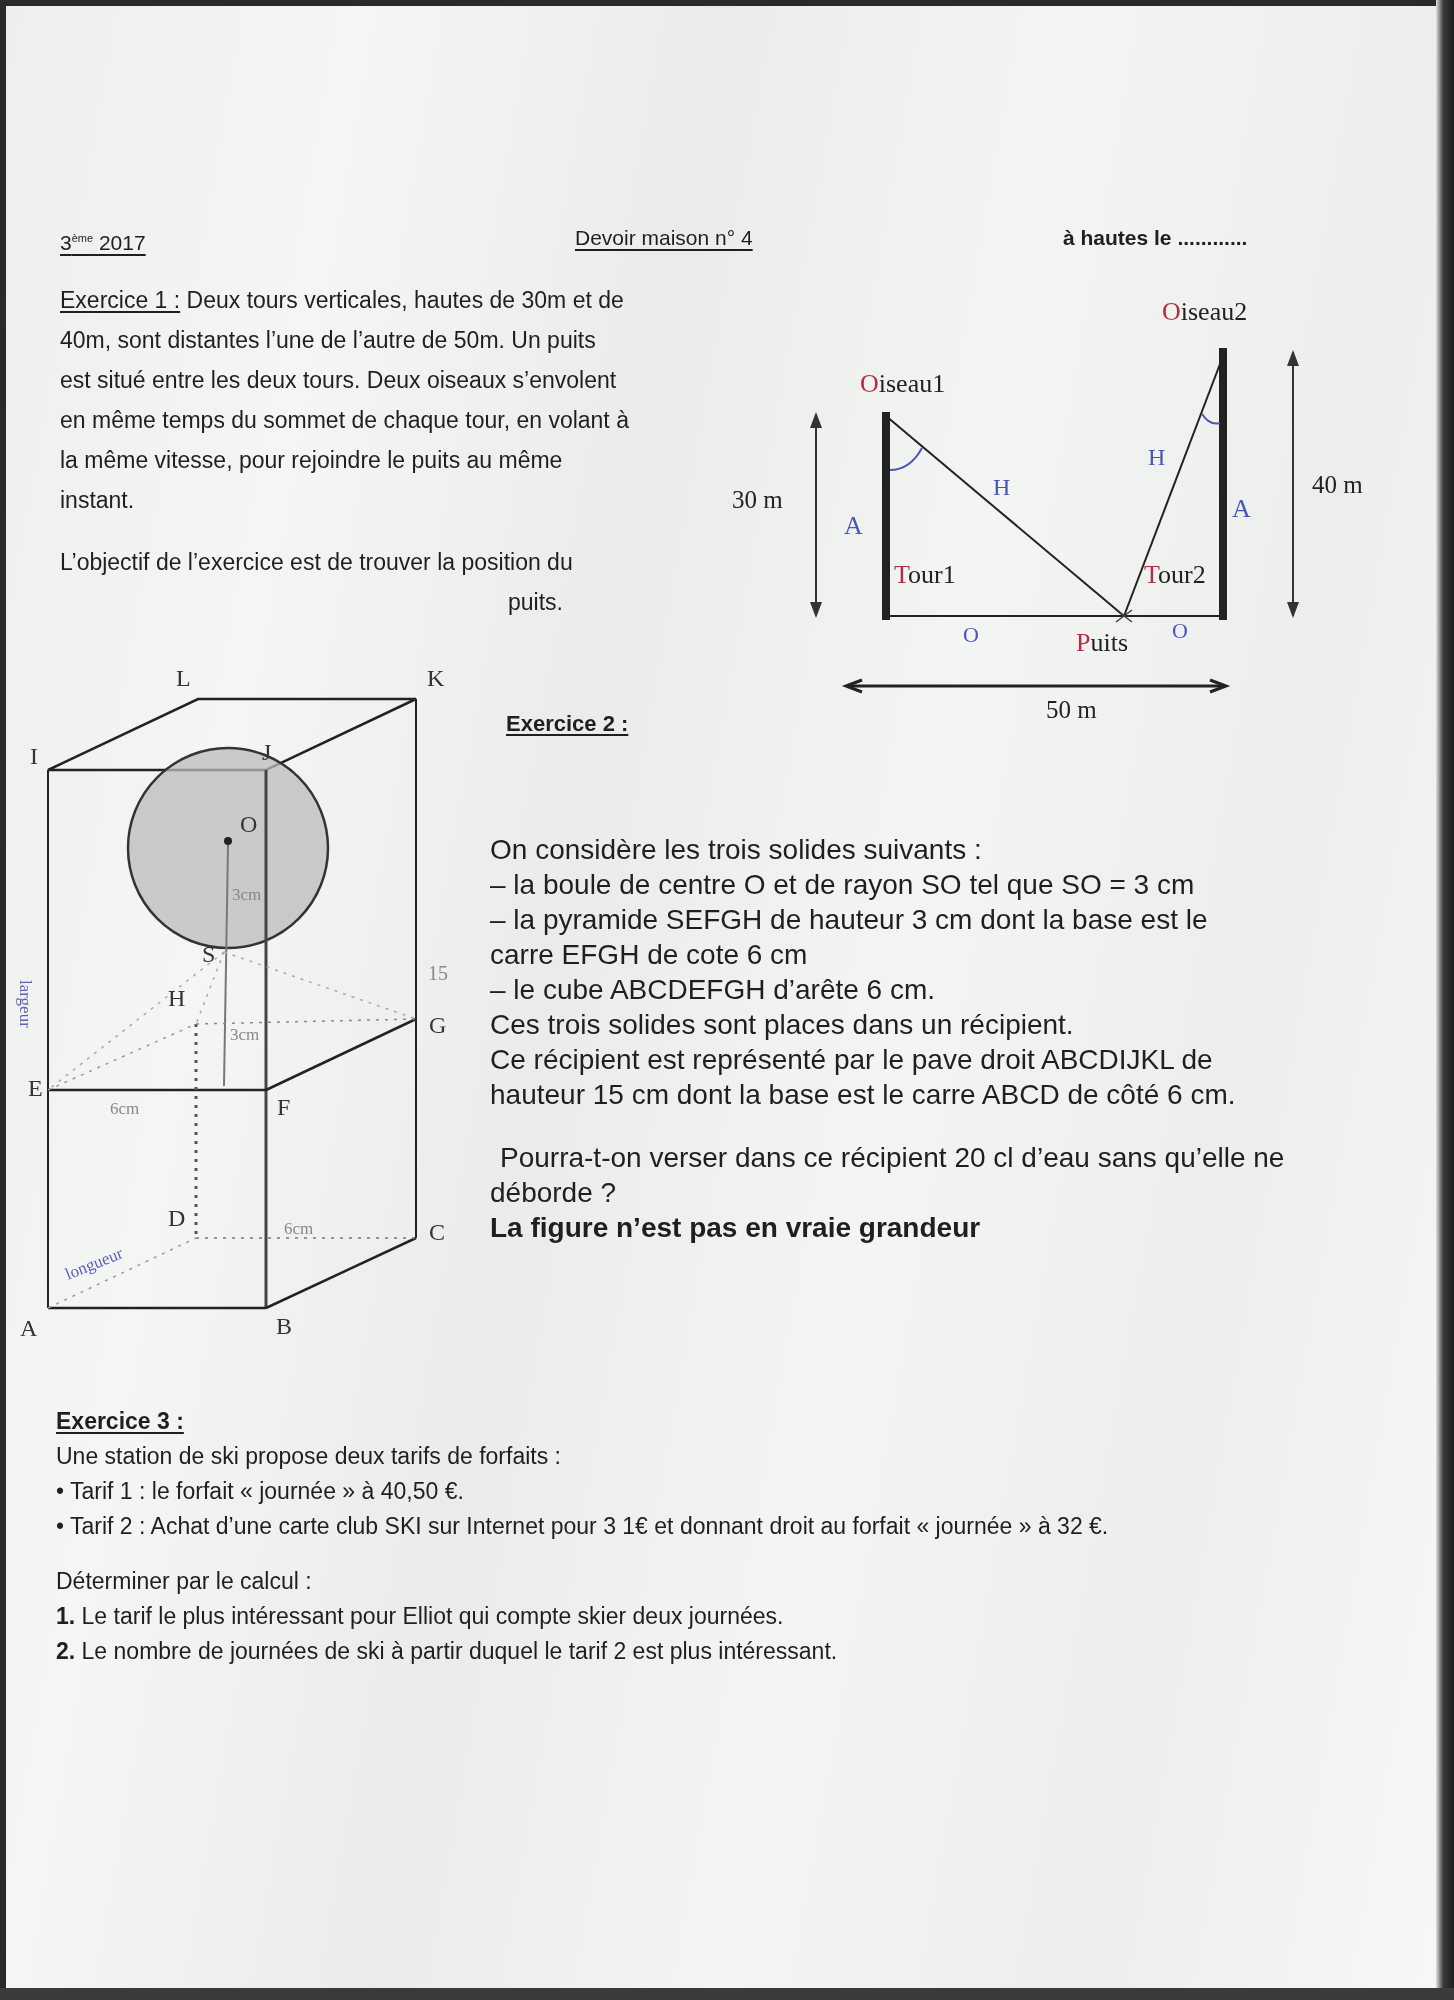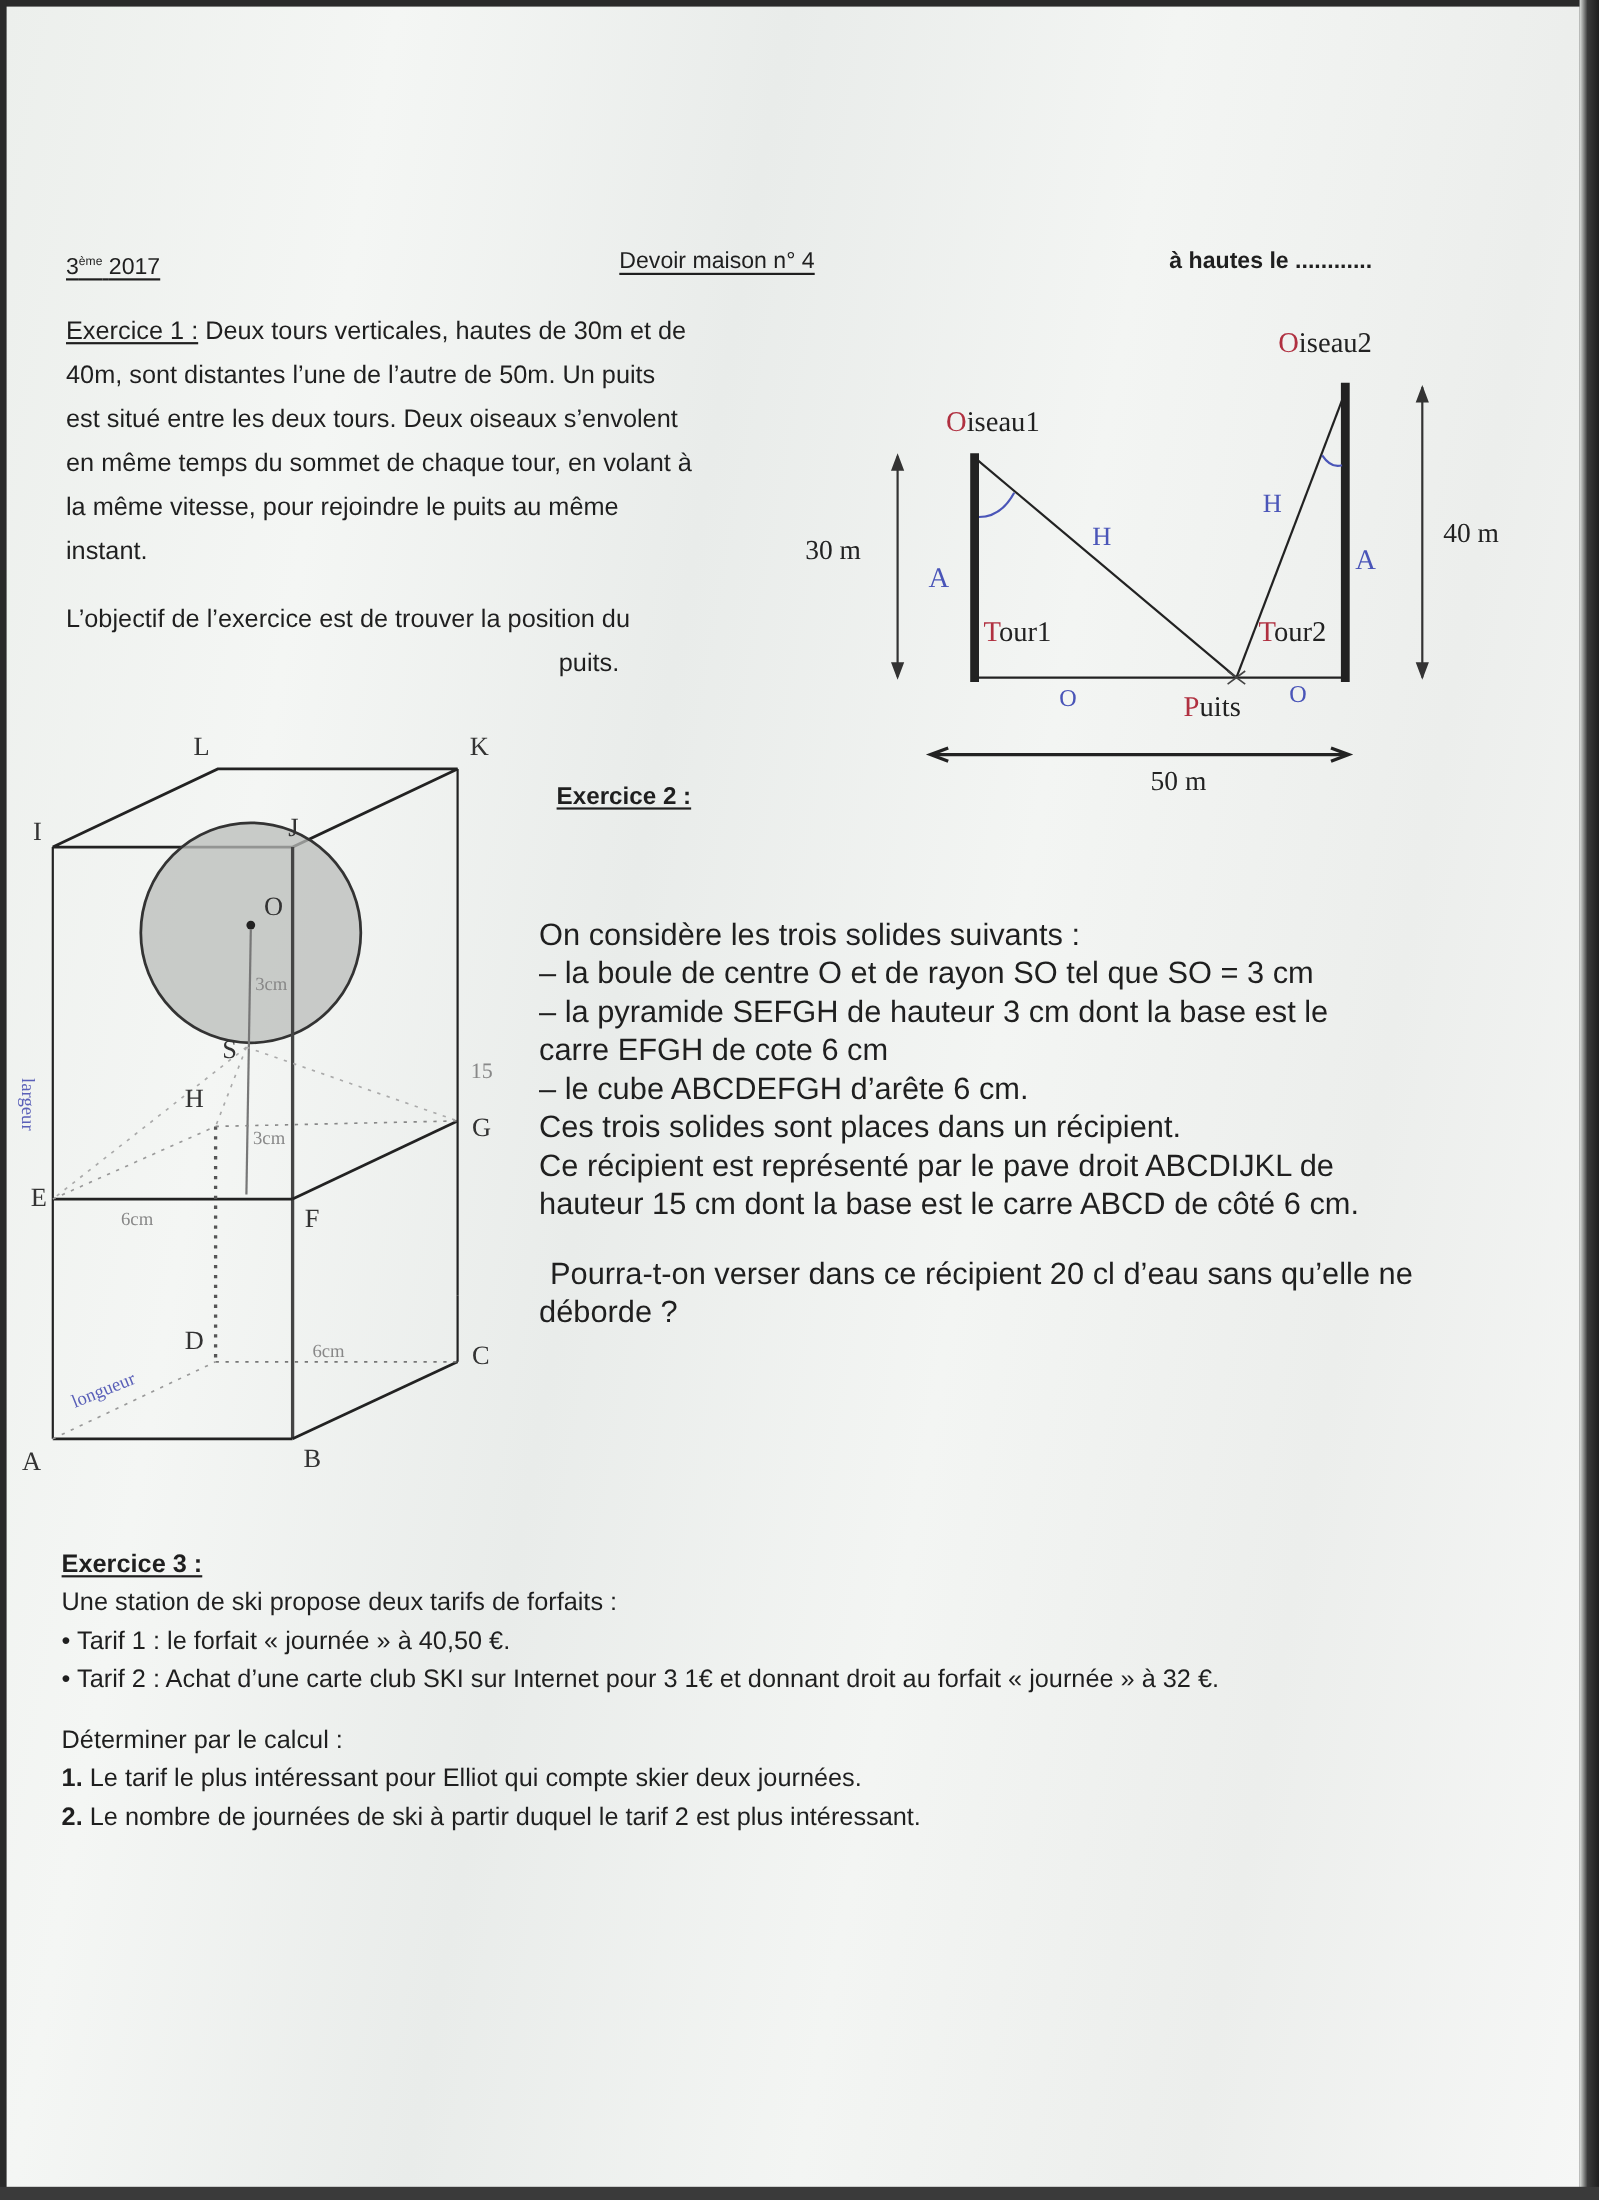--- a/index.html
+++ b/index.html
@@ -41,21 +41,21 @@
 </head>
 <body>
 
 <div class="edge-top"></div>
 <div class="edge-left"></div>
 <div class="page"></div>
 <div class="edge-right"></div>
 <div class="edge-bottom"></div>
 
 <div class="t hdr" style="left:60px;"><span>3</span><sup>ème</sup> <span>2017</span></div>
-<div class="t hdr" style="left:563px;">Devoir maison n° 4</div>
+<div class="t hdr" style="left:575px;">Devoir maison n° 4</div>
 <div class="t" style="left:1063px; top:218px; font-size:21px; font-weight:bold;">à hautes le ............</div>
 
 <div class="ex1">
   <span class="line"><span class="u">Exercice 1 :</span> <span>Deux tours verticales, hautes de 30m et de</span></span>
   <span class="line">40m, sont distantes l’une de l’autre de 50m. Un puits</span>
   <span class="line">est situé entre les deux tours. Deux oiseaux s’envolent</span>
   <span class="line">en même temps du sommet de chaque tour, en volant à</span>
   <span class="line">la même vitesse, pour rejoindre le puits au même</span>
   <span class="line">instant.</span>
   <span class="line" style="margin-top:22px;">L’objectif de l’exercice est de trouver la position du</span>
@@ -160,20 +160,21 @@
   <span class="line">On considère les trois solides suivants :</span>
   <span class="line">– la boule de centre O et de rayon SO tel que SO = 3 cm</span>
   <span class="line">– la pyramide SEFGH de hauteur 3 cm dont la base est le</span>
   <span class="line">carre EFGH de cote 6 cm</span>
   <span class="line">– le cube ABCDEFGH d’arête 6 cm.</span>
   <span class="line">Ces trois solides sont places dans un récipient.</span>
   <span class="line">Ce récipient est représenté par le pave droit ABCDIJKL de</span>
   <span class="line">hauteur 15 cm dont la base est le carre ABCD de côté 6 cm.</span>
   <span class="line" style="margin-top:28px; padding-left:10px;text-align:right;">Pourra-t-on verser dans ce récipient 20 cl d’eau sans qu’elle ne</span>
   <span class="line">déborde ?</span>
+  <span class="line b">La figure n’est pas en vraie grandeur</span>
 </div>
 
 <div class="ex3">
   <span class="line u" style="font-weight:bold;">Exercice 3 :</span>
   <span class="line">Une station de ski propose deux tarifs de forfaits :</span>
   <span class="line">• Tarif 1 : le forfait « journée » à 40,50 €.</span>
   <span class="line">• Tarif 2 : Achat d’une carte club SKI sur Internet pour 3 1€ et donnant droit au forfait « journée » à 32 €.</span>
   <span class="line" style="margin-top:20px;">Déterminer par le calcul :</span>
   <span class="line"><b>1.</b><span> Le tarif le plus intéressant pour Elliot qui compte skier deux journées.</span></span>
   <span class="line"><b>2.</b><span> Le nombre de journées de ski à partir duquel le tarif 2 est plus intéressant.</span></span>

